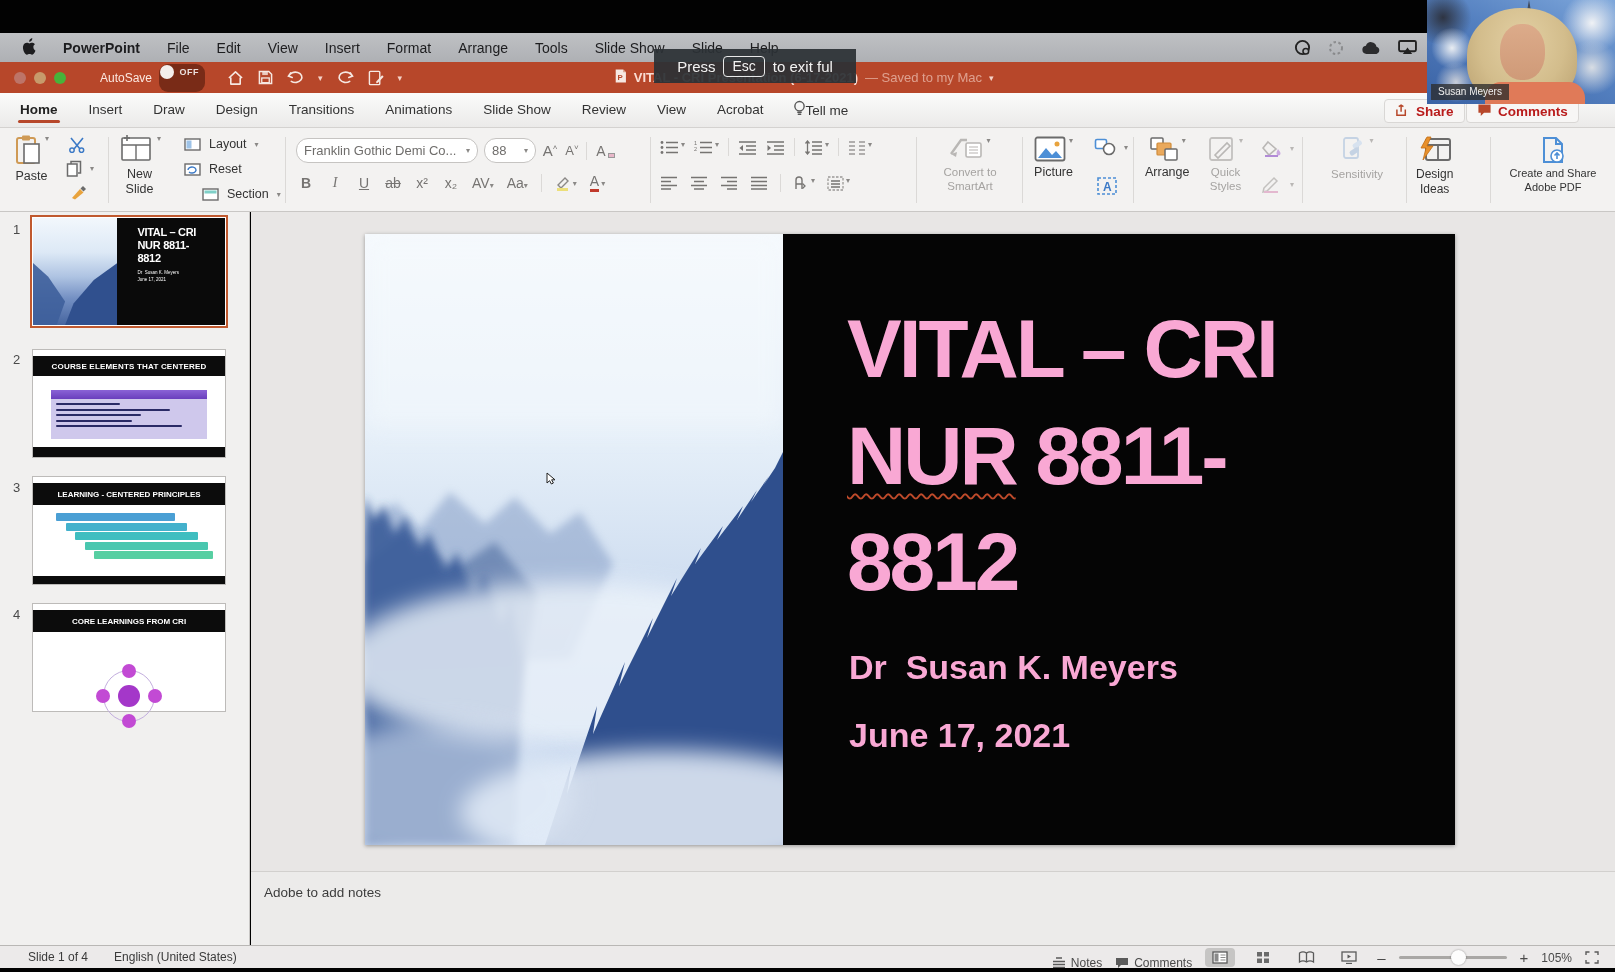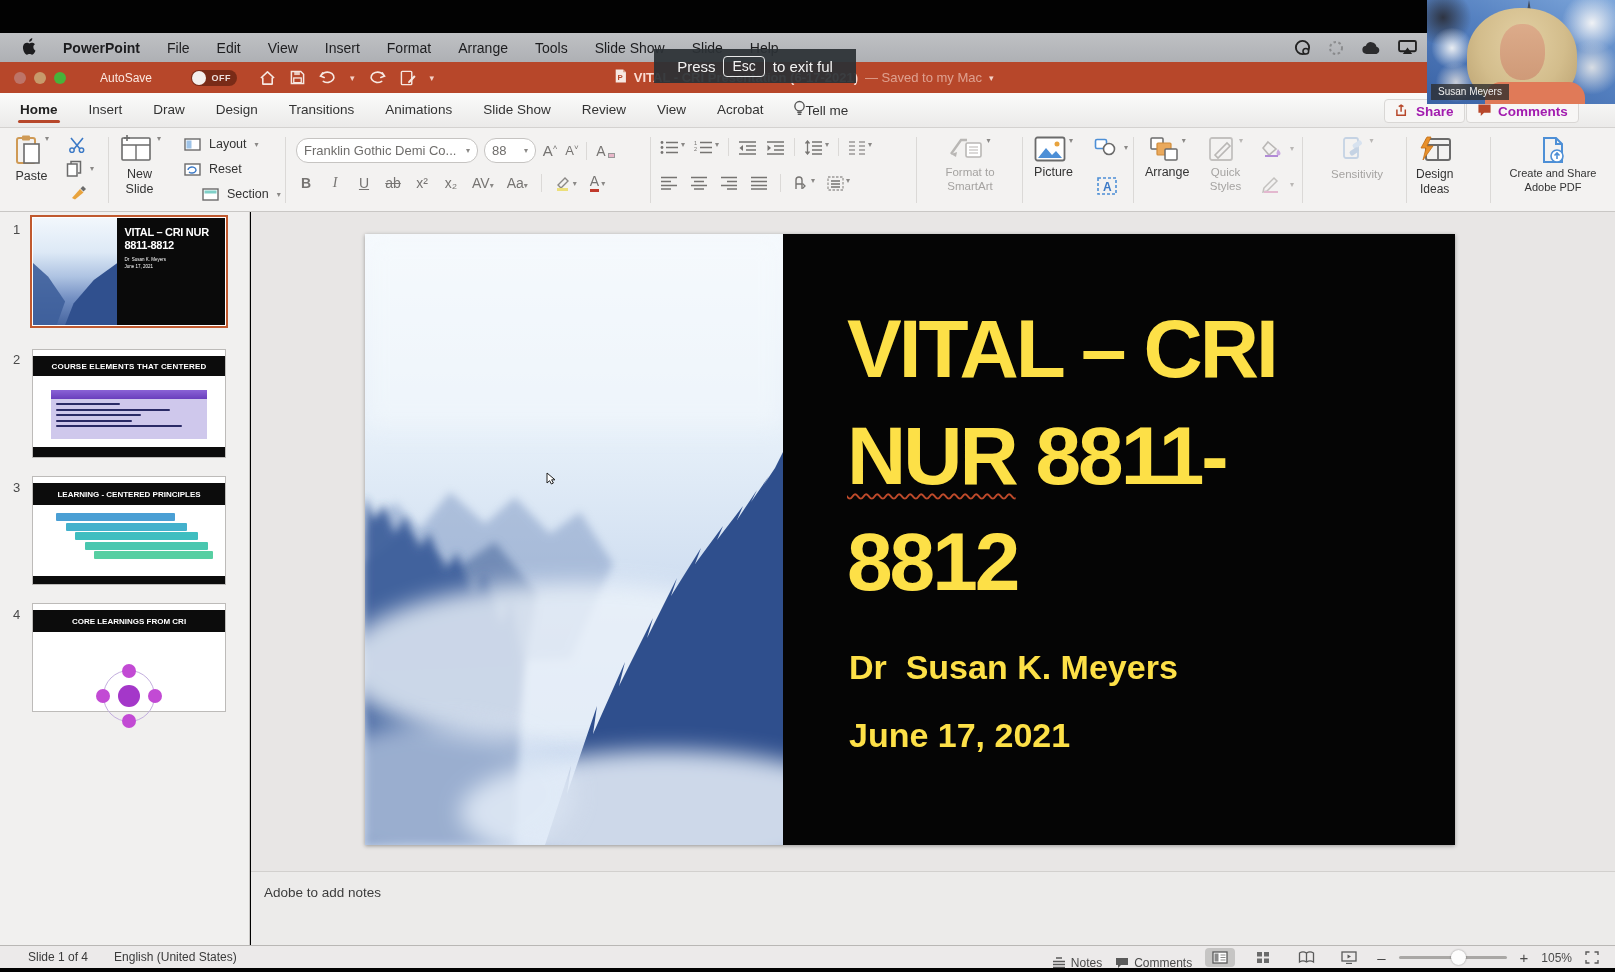--- a/index.html
+++ b/index.html
@@ -18,41 +18,41 @@
   .mstatus { display:flex; align-items:center; gap:17px; color:#222; }
   .mstatus svg { display:block; }
   .battery-pct { font-size:13px; }
   .clock-frag { font-size:14px; }
 
   
   .titlebar { left:0; top:62px; width:1615px; height:31px; background:#b7472a; display:flex; align-items:center; padding:0 14px; }
   .tl { width:12px; height:12px; border-radius:50%; margin-right:8px; }
   .tl-red { background:#bd7468; } .tl-yellow { background:#c79a6b; } .tl-green { background:#47b33a; }
   .autosave { display:flex; align-items:center; gap:7px; margin-left:26px; color:rgba(255,240,234,.95); font-size:12px; }
-  .as-toggle { width:46px; height:16px; border-radius:9px; background:rgba(60,16,4,.5); position:relative;margin-left:32px; }
+  .as-toggle { width:46px; height:28px; border-radius:9px; background:rgba(60,16,4,.5); position:relative; }
   .as-knob { position:absolute; left:1px; top:1px; width:14px; height:14px; border-radius:50%; background:#f4efec; }
   .as-off { position:absolute; right:6px; top:3px; font-size:9px; font-weight:bold; color:rgba(255,255,255,.85); letter-spacing:.5px; }
   .tb-icons { display:flex; align-items:center; gap:14px; margin-left:22px; }
   .tb-icons svg { display:block; }
   .tb-caret { color:rgba(255,235,228,.85); font-size:9px; }
   .doc-title-wrap { position:absolute; left:50%; top:62px; transform:translateX(-51%); height:31px; display:flex; align-items:center; gap:7px; white-space:nowrap; }
   .doc-title { color:rgba(255,233,225,.92); font-size:13px; font-weight:bold; }
   .doc-saved { color:rgba(255,233,225,.55); font-size:13px; }
 
   
   .esc-toast { left:654px; top:49px; width:202px; height:34px; background:rgba(43,48,53,.93); display:flex; align-items:center; justify-content:center; gap:8px; color:#f2f2f2; font-size:15px; z-index:40; }
   .esc-key { border:1px solid #e8e8e8; border-radius:4px; padding:1px 8px 2px; font-size:14px; }
 
   
   .tabrow { left:0; top:93px; width:1615px; height:35px; background:linear-gradient(#fbfbfa,#ebeae9); border-bottom:1px solid #d4d2d0; display:flex; align-items:center; padding-left:18px; gap:27px; font-size:13.5px; color:#333; }
   .tab { padding:4px 2px 6px; position:relative; }
   .tab.active { font-weight:bold; color:#222; }
   .tab.active::after { content:""; position:absolute; left:0; right:0; bottom:0; height:3px; border-radius:2px; background:#b7472a; }
   .tellme { display:flex; align-items:center; color:#333; }
-  .share-btn,.comments-btn { position:absolute; top:99px; height:24px; display:flex; align-items:center; gap:6px; color:#a21caf; font-size:13.5px; font-weight:bold; background:#f7f6f5; border:1px solid #d9d7d5; border-radius:4px; padding:0 10px; }
+  .share-btn,.comments-btn { position:absolute; top:99px; height:24px; display:flex; align-items:center; gap:6px; color:#b91c1c; font-size:13.5px; font-weight:bold; background:#f7f6f5; border:1px solid #d9d7d5; border-radius:4px; padding:0 10px; }
   .share-btn { left:1384px; } .comments-btn { left:1466px; }
 
   
   .ribbon { left:0; top:128px; width:1615px; height:84px; background:#f3f2f1; border-bottom:1px solid #c9c7c5; }
   .rdiv { position:absolute; top:9px; height:66px; width:1px; background:#dbd9d7; }
   .rlabel { font-size:12.5px; color:#333; }
   .rlabel-gray { font-size:11.5px; color:#a5a3a1; text-align:center; line-height:1.25; }
   .rlabel-2l { font-size:12px; color:#333; text-align:center; line-height:1.25; }
   .caret { font-size:8px; color:#8a8886; }
   .rbig { position:absolute; display:flex; flex-direction:column; align-items:center; gap:3px; }
@@ -68,21 +68,21 @@
   .thumb { position:absolute; left:33px; width:192px; height:107px; background:#fff; box-shadow:0 0 0 1px #bdbbb9; }
   .thumb.selected { box-shadow:0 0 0 1px #fff, 0 0 0 3px #c0592f; }
   .t-black-band { background:#0c0c0c; color:#fff; display:flex; align-items:center; justify-content:center; text-align:center; font-weight:bold; }
 
   
   .t1 { display:flex; }
   .t1-img { width:44%; height:100%; position:relative; overflow:hidden;
     background:linear-gradient(180deg,#f2f7fc 0%,#dde9f6 32%,#aec3e2 55%,#7490c3 75%,#46659f 100%); }
   .t1-img::before { content:""; position:absolute; inset:0; background:#3e5f9b; clip-path:polygon(0 42%,18% 55%,38% 78%,28% 100%,0 100%); opacity:.9; }
   .t1-img::after { content:""; position:absolute; inset:0; background:#30508e; clip-path:polygon(100% 42%,72% 58%,48% 80%,38% 100%,100% 100%); }
-  .t1-txt { width:56%; height:100%; background:#0a0a0a; color:#fff; padding:8px 7px; }
+  .t1-txt { width:56%; height:100%; background:#0a0a0a; color:#fff; padding:8px 20px; }
   .t1-title { font-weight:bold; font-size:11px; line-height:1.18; letter-spacing:-.3px; }
   .t1-sub { font-size:4.5px; margin-top:5px; white-space:pre-wrap; }
   .t1-sub2 { font-size:4.5px; margin-top:2px; }
 
   
   .t2-header { position:absolute; left:0; top:6px; width:100%; height:20px; font-size:8px; letter-spacing:.2px; }
   .t2-banner { position:absolute; left:18px; top:40px; width:156px; height:9px; background:linear-gradient(#8a63d6,#6a3fbd); }
   .t2-box { position:absolute; left:18px; top:49px; width:156px; height:40px; background:#cfc8ec; padding:4px 5px; }
   .t2-line { height:2px; background:#2a2a66; margin-bottom:3.5px; border-radius:1px; }
   .t2-footer { position:absolute; left:0; bottom:0; width:100%; height:10px; background:#0c0c0c; }
@@ -100,21 +100,21 @@
   .t4-c { position:absolute; border-radius:50%; background:#c24ad4; }
   .t4-center { left:19px; top:19px; width:22px; height:22px; background:#a437c9; }
   .t4-n { left:23px; top:-2px; width:14px; height:14px; }
   .t4-s { left:23px; top:48px; width:14px; height:14px; }
   .t4-w { left:-3px; top:23px; width:14px; height:14px; }
   .t4-e { left:49px; top:23px; width:14px; height:14px; }
 
   
   .slide-canvas { left:365px; top:234px; width:1090px; height:611px; display:flex; box-shadow:0 1px 4px rgba(0,0,0,.35); background:#fff; }
   .slide-img { width:418px; height:611px; }
-  .slide-dark { flex:1; background:#050505; position:relative; color:#fde047;padding-left:40px; }
+  .slide-dark { flex:1; background:#050505; position:relative; color:#f9a8d4;padding-left:40px; }
   .slide-title { position:absolute; left:64px; top:62px; width:580px; font-weight:bold; font-size:82px; line-height:1.3; letter-spacing:-3px; }
   .nur-underline { text-decoration:underline; text-decoration-style:wavy; text-decoration-color:#bf4a2a; text-decoration-thickness:2px; text-underline-offset:9px; }
   .slide-author { position:absolute; left:66px; top:414px; font-weight:bold; font-size:34px; white-space:pre-wrap; }
   .slide-date { position:absolute; left:66px; top:482px; font-weight:bold; font-size:34px; }
 
   .cursor { left:546px; top:472px; z-index:30; }
 
   
   .notes-pane { left:251px; top:871px; width:1364px; height:74px; background:#ecebea; border-top:1px solid #d2d0ce; }
   .notes-text { position:absolute; left:13px; top:13px; font-size:13.5px; color:#3c3c3c; }
@@ -515,21 +515,21 @@
             <svg width="34" height="26" viewBox="0 0 34 26">
               <path d="M2 18 12 4h6" fill="none" stroke="#b9b7b5" stroke-width="2.4"></path>
               <path d="M2 18l6-2-1 5z" fill="#b9b7b5"></path>
               <rect x="17" y="7" width="15" height="14" rx="1.5" fill="#fff" stroke="#b9b7b5" stroke-width="1.6"></rect>
               <path d="M20 11h9M20 14h9M20 17h9" stroke="#cfcdcb" stroke-width="1.4"></path>
             </svg>
           </span>
         <span class="caret">▾</span>
       </span>
       <span class="rlabel-gray">
-        <span>Format to</span><br>
+        <span>Convert to</span><br>
         <span>SmartArt</span>
       </span>
     </div>
 
     <div class="rbig" style="left:1034px;top:8px">
       <span style="display:flex;align-items:flex-start;gap:3px">
         <span>
             <svg width="32" height="26" viewBox="0 0 32 26">
               <rect x="1.5" y="1.5" width="29" height="23" rx="2" fill="#fff" stroke="#6b6b6b" stroke-width="1.8"></rect>
               <path d="M4 22l8-10 6 7 4-4 6 7z" fill="#4d8fd6"></path>

